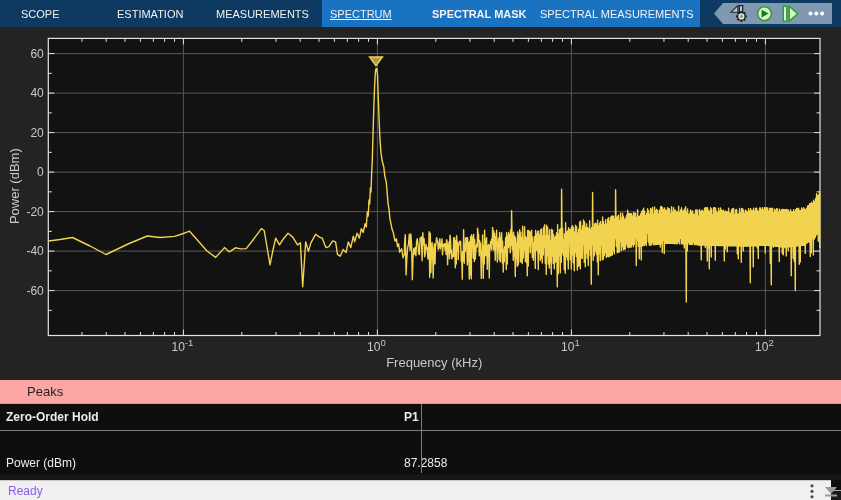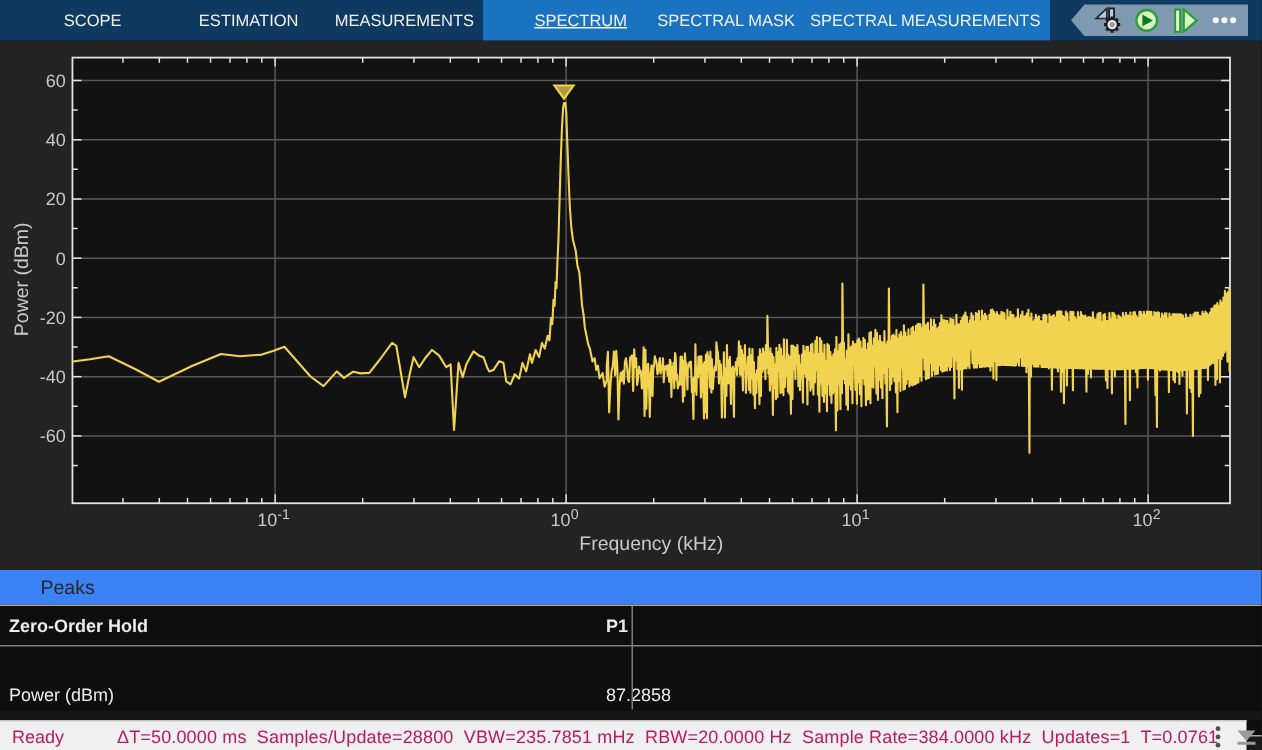--- a/index.html
+++ b/index.html
@@ -1,43 +1,43 @@
 <!DOCTYPE html>
 <html><head>
 <meta charset="utf-8">
 <style>
   html,body{margin:0;padding:0;}
   body{width:841px;height:500px;overflow:hidden;font-family:"Liberation Sans",sans-serif;background:#1a1a1a;position:relative;}
   #toolbar{position:absolute;left:0;top:0;width:841px;height:27px;background:#0e3a62;}
   #tabsel{position:absolute;left:322px;top:0;width:378px;height:27px;background:#1a73c1;}
-  .tab{position:absolute;top:0;height:27px;line-height:28px;color:#f2f2f2;font-size:11px;text-align:right;white-space:nowrap;}
+  .tab{position:absolute;top:0;height:27px;line-height:28px;color:#f2f2f2;font-size:11px;text-align:left;white-space:nowrap;}
   #figure{position:absolute;left:0;top:27px;}
-  #peaksbar{position:absolute;left:0;top:380px;width:841px;height:23px;background:#3b82f6;}
+  #peaksbar{position:absolute;left:0;top:380px;width:841px;height:23px;background:#fca5a5;}
   #peaksbar span{position:absolute;left:27px;top:4px;font-size:13px;color:#262626;}
   #tablewrap{position:absolute;left:0;top:403px;width:841px;height:88px;background:#0e0e0e;border-top:1px solid #aaaaaa;border-bottom:1px solid #aaaaaa;box-sizing:border-box;}
   .trow{position:absolute;left:0;width:841px;color:#ececec;font-size:12px;}
   .tcell1{position:absolute;left:6px;top:50%;transform:translateY(-50%);}
   .tcell2{position:absolute;left:404px;top:50%;transform:translateY(-50%);}
   #hdr{top:0;height:27px;font-weight:bold;border-bottom:1px solid #7d7d7d;box-sizing:border-box;}
   #r1{top:27px;height:21px;border-bottom:1px solid #4a4a4a;box-sizing:border-box;}
   #r2{top:48px;height:21px;}
   #coldiv{position:absolute;left:421px;top:0;width:1px;height:69px;background:#7d7d7d;}
   #gap{position:absolute;left:0;top:474px;width:841px;height:6px;background:#151515;}
-  #statusbar{position:absolute;left:0;top:480px;width:831px;height:20px;background:#f0f0f0;border-top:1px solid #c8c8c8;box-sizing:border-box;color:#be185d;font-size:12px;}
+  #statusbar{position:absolute;left:0;top:480px;width:831px;height:20px;background:#f0f0f0;border-top:1px solid #c8c8c8;box-sizing:border-box;color:#8b5cf6;font-size:12px;}
   .st{position:absolute;top:3px;white-space:pre;}
 </style>
 </head>
 <body>
 <div id="toolbar">
   <div id="tabsel"></div>
   <div class="tab" style="left:21px;width:60px;">SCOPE</div>
   <div class="tab" style="left:216px;width:100px;">MEASUREMENTS</div>
   <div class="tab" style="left:117px;width:82px;">ESTIMATION</div>
   <div class="tab" style="left:330px;width:88px;text-decoration:underline;">SPECTRUM</div>
-  <div class="tab" style="left:432px;width:98px;">SPECTRAL MASK</div>
+  <div class="tab" style="left:432px;width:98px;font-weight:bold;">SPECTRAL MASK</div>
   <div class="tab" style="left:540px;width:152px;">SPECTRAL MEASUREMENTS</div>
   <svg id="runctl" style="position:absolute;left:690px;top:0;" width="151" height="27" viewBox="0 0 151 27">
     <rect x="10" y="0" width="141" height="27" fill="#0e3a62"></rect>
     <path d="M 24 13.5 L 33 3 L 142 3 L 142 24 L 33 24 Z" fill="#7e99b0"></path>
 
     <g>
       <path d="M 40.8 12.3 L 47.9 5.6 L 47.9 12.3 Z" fill="#aecdea" stroke="#262626" stroke-width="1.1"></path>
       <rect x="49.4" y="5.6" width="3.3" height="7" fill="#aecdea" stroke="#1c1c1c" stroke-width="1.2"></rect>
       <g>
         <g stroke="#1c1c1c" stroke-width="2.1">
@@ -212,21 +212,20 @@
   <div class="trow" id="r2">
       <span class="tcell1">Power (dBm)</span>
       <span class="tcell2">87.2858</span>
     </div>
   <div id="coldiv"></div>
 </div>
 <div id="gap"></div>
 
 <div id="statusbar">
   <span class="st" style="left:8px;">Ready</span>
-  <span class="st" style="left:78px;letter-spacing:0.1px;">ΔT=50.0000 ms  Samples/Update=28800  VBW=235.7851 mHz  RBW=20.0000 Hz  Sample Rate=384.0000 kHz  Updates=1  T=0.0761</span>
   <svg class="st" style="left:806px;top:1px;" width="34" height="18" viewBox="0 0 34 18">
     <circle cx="6" cy="3.8" r="1.6" fill="#4d4d4d"></circle>
     <circle cx="6" cy="9.3" r="1.6" fill="#4d4d4d"></circle>
     <circle cx="6" cy="14.8" r="1.6" fill="#4d4d4d"></circle>
     <path d="M 19 5 L 31 5 L 25 12 Z" fill="#9b9b9b"></path>
     <rect x="19" y="12.5" width="12" height="2" fill="#9b9b9b"></rect>
   </svg>
 </div>
 
 </body></html>

